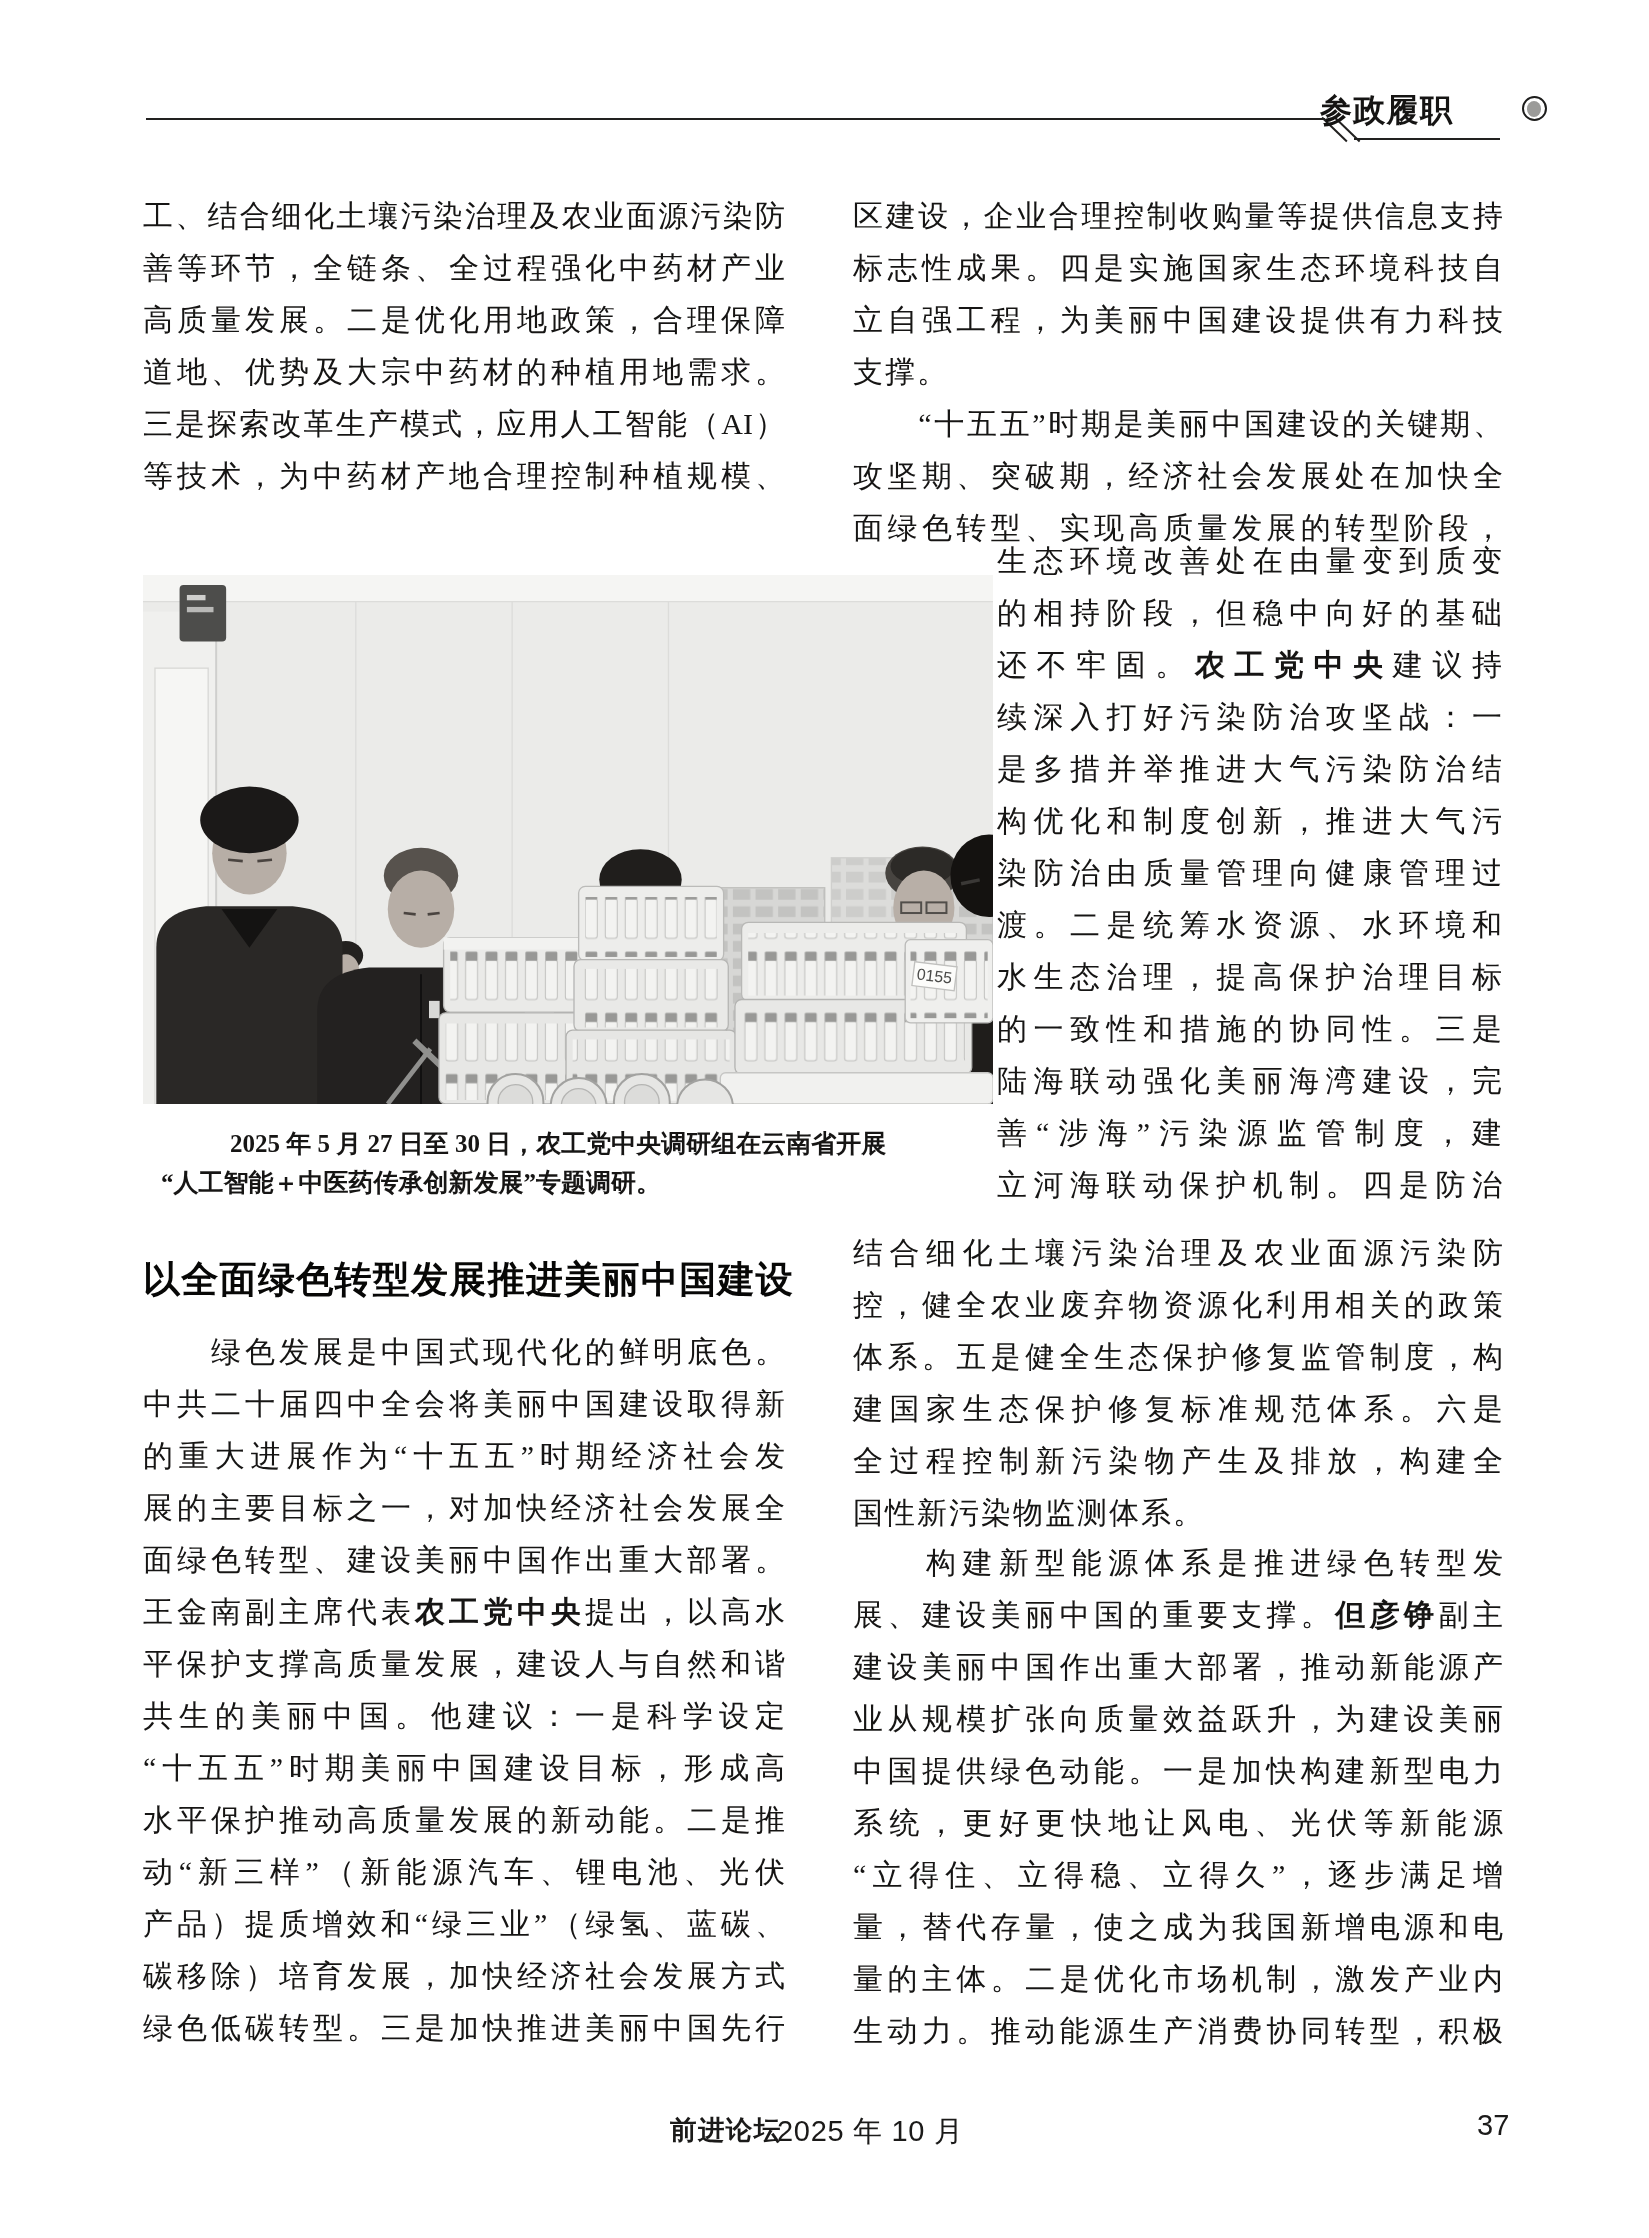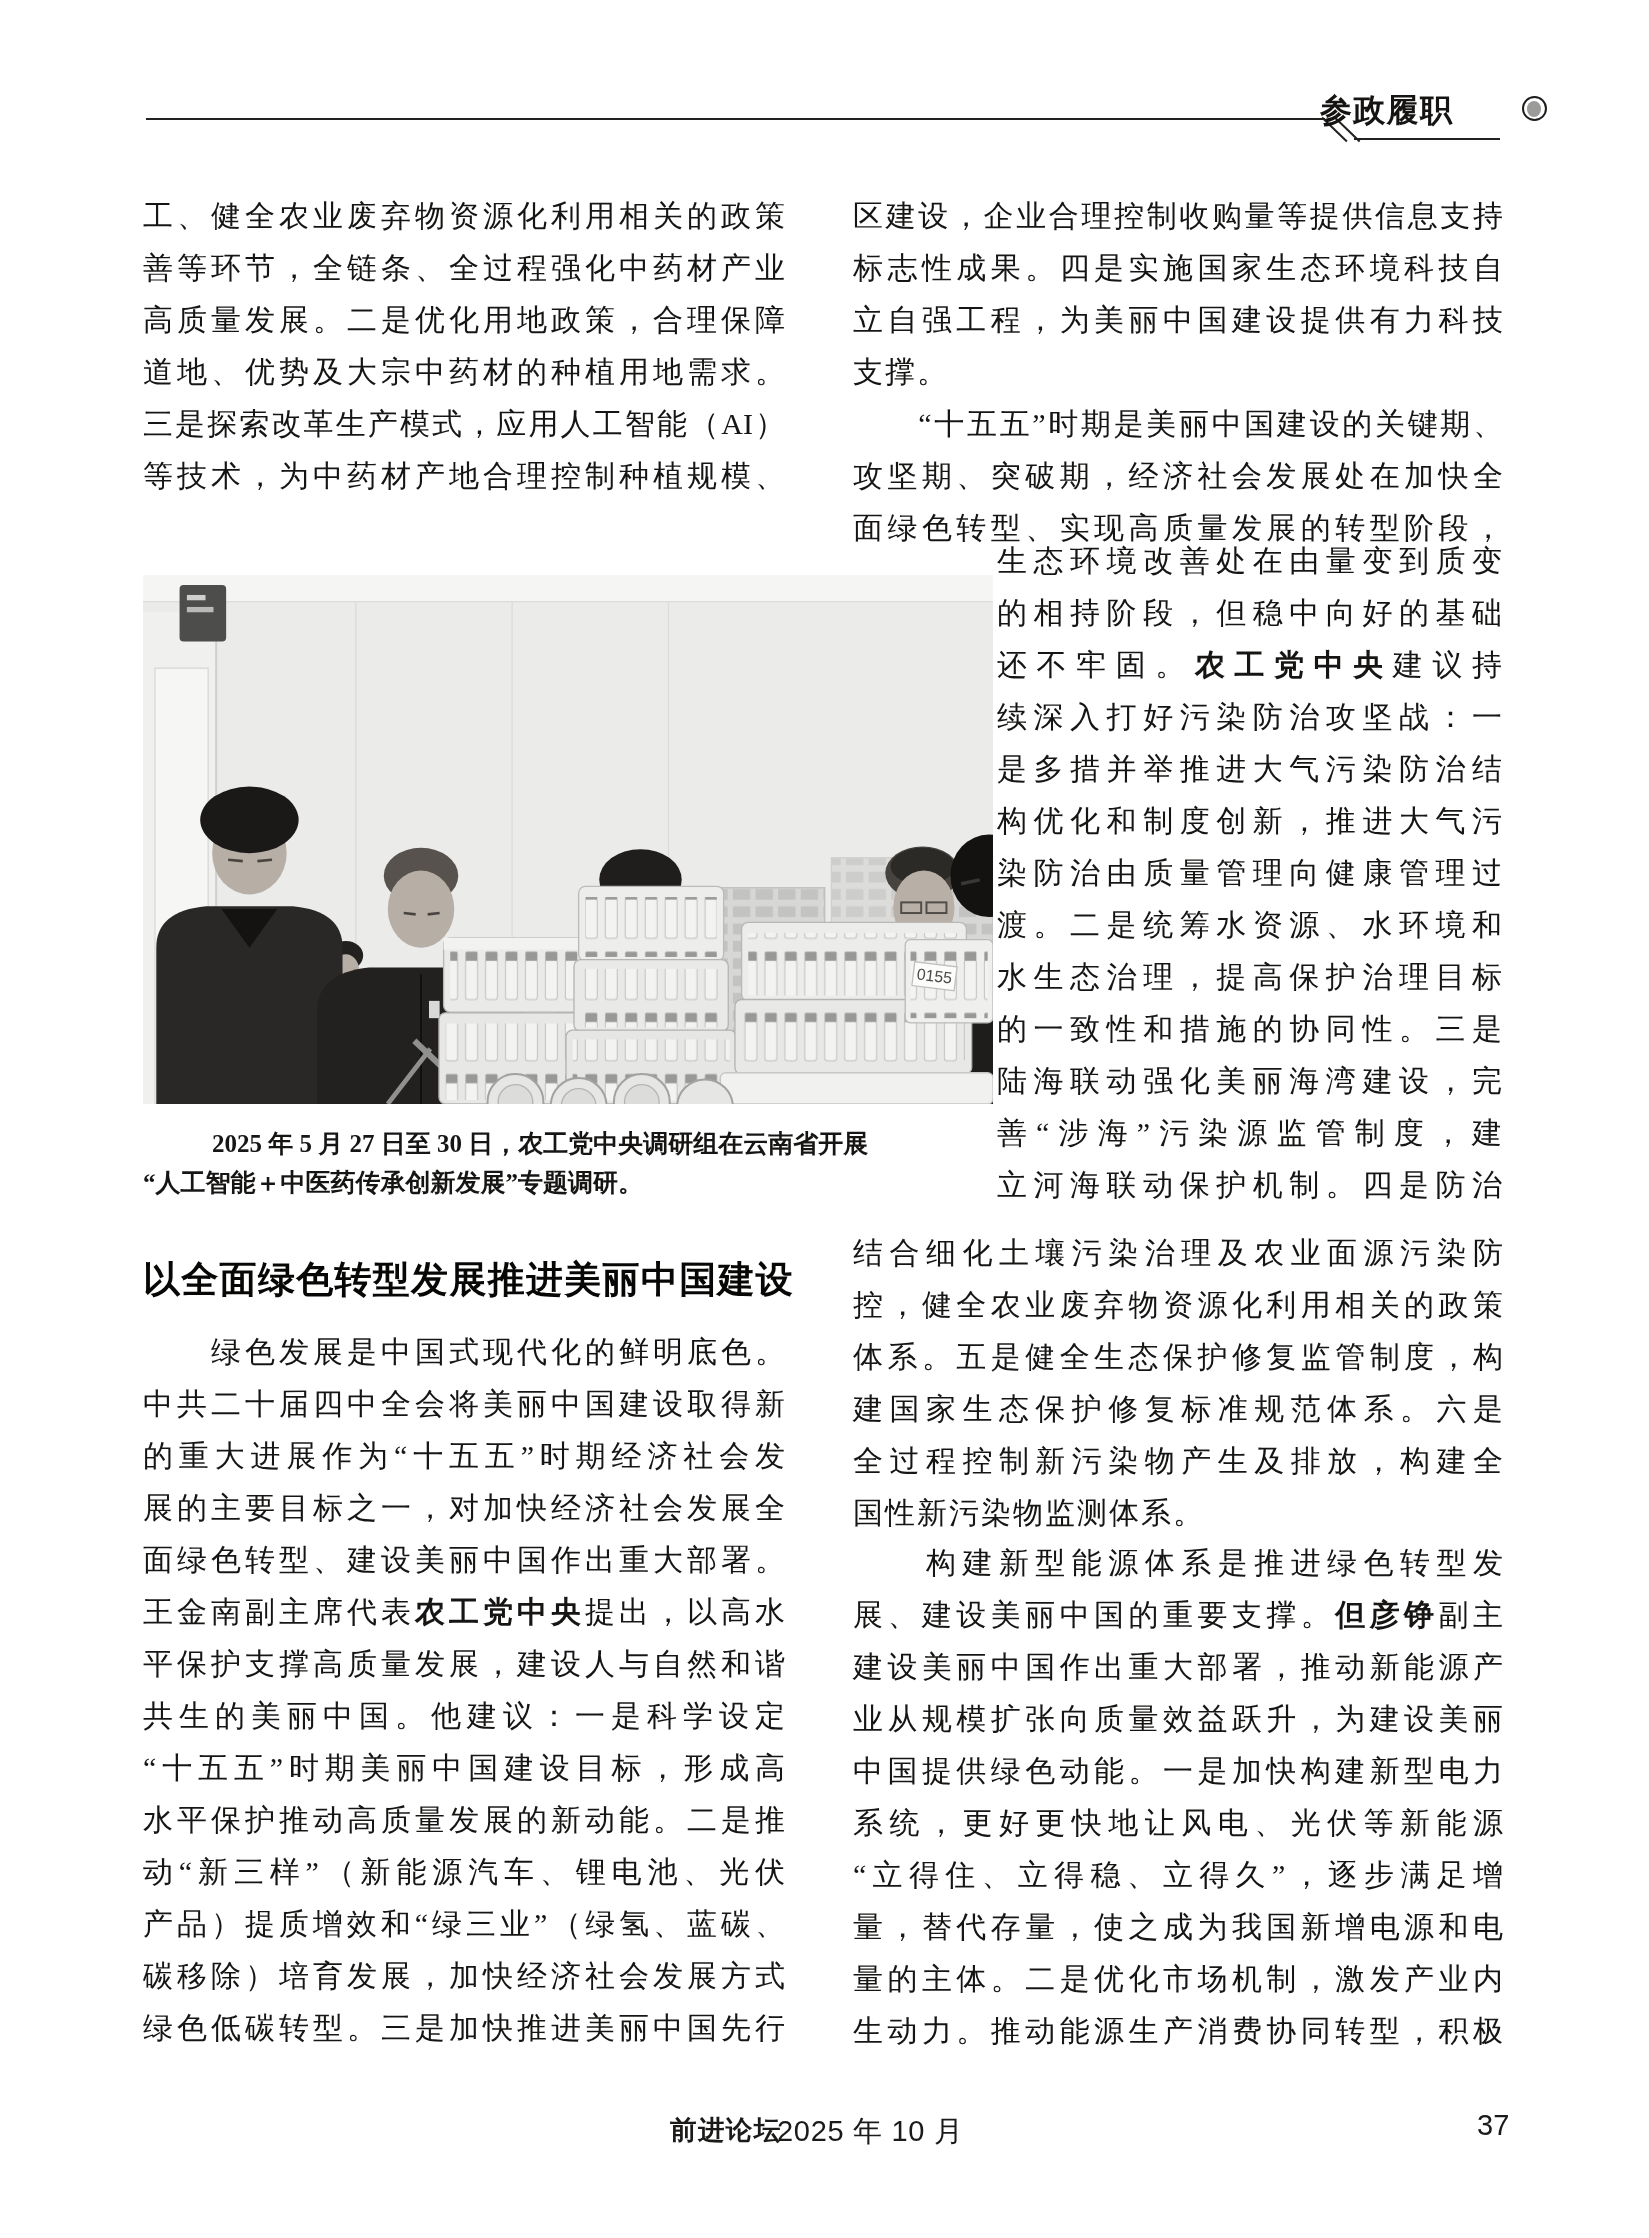--- a/index.html
+++ b/index.html
@@ -36,21 +36,21 @@
   #lp1{left:143px;top:190px;width:642px;}
   #lp2{left:143px;top:1326px;width:642px;}
   #rp1{left:853px;top:190px;width:650px;}
   #rnarrow{left:997px;top:535px;width:505px;}
   #rtail{left:853px;top:1227px;width:650px;}
   #rp3{left:853px;top:1537px;width:650px;}
   
   #photo{left:143px;top:575px;width:850px;height:529px;background:#e9e9e7;overflow:hidden;}
   #photo svg{display:block;width:100%;height:100%;}
   
-  #caption{left:143px;top:1124px;width:705px;}
+  #caption{left:161px;top:1124px;width:705px;}
   .cap{font-size:25px;line-height:39px;font-weight:700;color:#161514;white-space:nowrap;}
   .cap1{text-indent:69px;}
   #heading{
     left:143px;top:1255px;width:648px;font-family:"Liberation Sans","DejaVu Sans",sans-serif;
     font-weight:800;font-size:37px;letter-spacing:1.3px;color:#070706;white-space:nowrap;
   }
   
   .foot{font-family:"Liberation Sans","DejaVu Sans",sans-serif;white-space:nowrap;color:#1b1a19;}
   #footer-journal{left:670px;top:2112px;font-size:26.6px;font-weight:700;letter-spacing:1.3px;}
   #footer-issue{left:777px;top:2112px;font-size:29px;font-weight:400;letter-spacing:0.7px;}
@@ -64,21 +64,21 @@
   <line x1="3" y1="5" x2="40" y2="41" stroke="#222120" stroke-width="3"></line>
   <line x1="22" y1="5" x2="59" y2="41" stroke="#222120" stroke-width="3"></line>
 </svg>
 <div class="hrule abs" id="rule-right"></div>
 <div class="abs" id="sec-label">参政履职</div>
 <div class="abs" id="sec-dot">
     <span class="dot-core"></span>
   </div>
 
 <div class="blk" id="lp1">
-  <div class="ln">工、健全农业废弃物资源化利用相关的政策</div>
+  <div class="ln">工、结合细化土壤污染治理及农业面源污染防</div>
   <div class="ln">善等环节，全链条、全过程强化中药材产业</div>
   <div class="ln">高质量发展。二是优化用地政策，合理保障</div>
   <div class="ln">道地、优势及大宗中药材的种植用地需求。</div>
   <div class="ln">三是探索改革生产模式，应用人工智能（AI）</div>
   <div class="ln">等技术，为中药材产地合理控制种植规模、</div>
 </div>
 
 <div class="abs" id="photo">
   <svg viewBox="0 0 1278 795" preserveAspectRatio="none">
     <defs>

